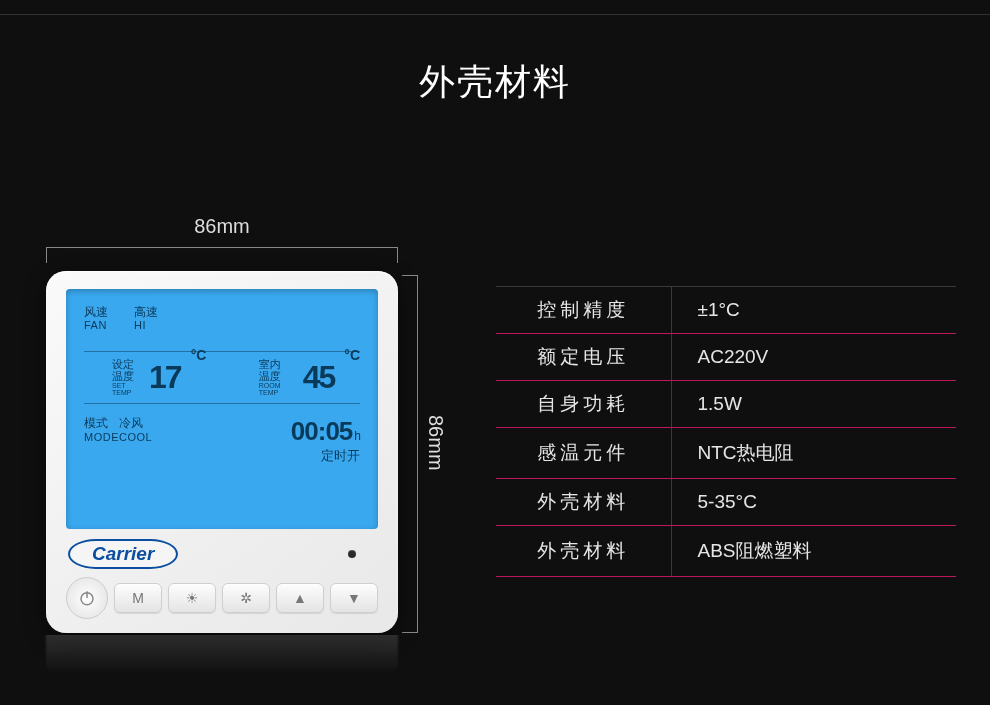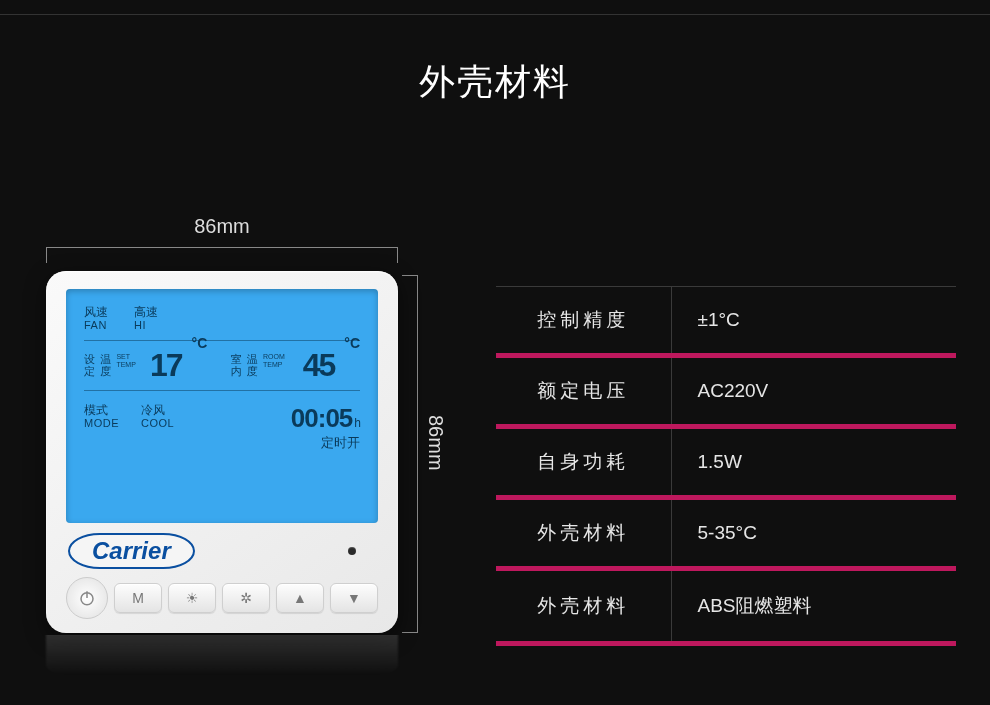--- a/index.html
+++ b/index.html
@@ -85,45 +85,45 @@
     flex: 1;
     background: #3aa8ef;
     border-radius: 4px;
     box-shadow: inset 0 2px 6px rgba(0,0,0,.25);
     color: #0a3a5a;
     padding: 16px 18px 12px 18px;
     display: flex;
     flex-direction: column;
     font-family: Arial, sans-serif;
   }
-  .lcd-row1 { display: flex; gap: 26px; font-size: 12px; line-height: 1.2; margin-bottom: 1px; }
+  .lcd-row1 { display: flex; gap: 26px; font-size: 12px; line-height: 1.2; margin-bottom: 12px; }
   .lcd-row1 .col { display:flex; flex-direction:column; align-items:flex-start; }
   .lcd-small-en { font-size: 11px; letter-spacing: .5px; }
   .lcd-divider { height: 1px; background: rgba(10,58,90,.5); margin: 6px 0; }
   .lcd-row2 { display: flex; align-items: center; gap: 8px; }
-  .lcd-vlabel { display:flex; flex-direction:row; font-size:11px; line-height:1.1; }
+  .lcd-vlabel { display:flex; flex-direction:column; font-size:11px; line-height:1.1;margin-left:28px; }
   .lcd-vlabel span:last-child { font-size: 7px; }
   .lcd-temp { font-family: "Arial Black", sans-serif; font-size: 32px; font-weight: 900; letter-spacing: -2px; position: relative; }
   .lcd-deg { font-size: 14px; position: relative; top: -22px; margin-left: 2px; font-weight: 700; }
   .lcd-row3 { display:flex; align-items:flex-start; justify-content:space-between; margin-top:6px; }
-  .lcd-mode { display:flex; gap:22px; font-size:12px; line-height:1.2; }
+  .lcd-mode { display:flex; font-size:12px; line-height:1.2; }
   .lcd-mode .col { display:flex; flex-direction:column; }
   .lcd-timer { font-family: "Arial Black", sans-serif; font-size: 26px; font-weight: 900; letter-spacing: -1px; text-align:right; }
   .lcd-timer small { font-size: 12px; font-weight: 400; margin-left:2px; }
   .lcd-timer-sub { font-size: 13px; text-align: right; }
 
   .brand-row { display:flex; align-items:center; justify-content:space-between; margin: 10px 2px 4px 2px; }
   .brand-badge {
     padding: 2px 22px;
     border: 2px solid #0a4fa0;
     border-radius: 50% / 100%;
     color: #0a4fa0;
     font-style: italic;
     font-weight: 700;
-    font-size: 24px;
+    font-size: 19px;
     background: #f5f5f5;
   }
   .led-dot { width: 8px; height: 8px; border-radius: 50%; background: #2a2a2a; margin-right: 20px; box-shadow: inset 0 1px 1px rgba(255,255,255,.2); }
 
   .btn-row { display:flex; gap:6px; align-items:center; margin-top:4px; }
   .btn {
     height: 30px;
     background: linear-gradient(#fdfdfd,#e4e4e4);
     border: 1px solid #cfcfcf;
     border-radius: 6px;
@@ -155,35 +155,35 @@
   .spec-table {
     position: absolute;
     top: 286px;
     left: 496px;
     width: 460px;
     border-collapse: collapse;
     font-size: 19px;
   }
   .spec-table td {
     border: 1px solid #3a3a3a;
-    padding: 22px 26px;
+    padding: 12px 26px;
     color: #e6e6e6;
   }
   .spec-table td:first-child {
     width: 175px;
     text-align: center;
     padding: 10px 8px;
     letter-spacing: 4px;
   }
   .spec-table td:last-child {
     text-align: left;
   }
   .spec-table tr:first-child td { border-top: 1px solid #3a3a3a; }
   .spec-table { border-top: none; }
-  .spec-table tr td { border-bottom: 5px solid #be185d; }
+  .spec-table tr td { border-bottom: 1px solid #be185d; }
   .spec-table { border-left: none; }
   .spec-table td:first-child { border-left: none; }
   .spec-table td:last-child { border-right: none; }
 </style>
 </head>
 <body>
 
 <div class="top-divider"></div>
 <h1 class="page-title">外壳材料</h1>
 
@@ -275,20 +275,24 @@
       </tr>
       <tr>
         <td>额定电压</td>
         <td>AC220V</td>
       </tr>
       <tr>
         <td>自身功耗</td>
         <td>1.5W</td>
       </tr>
       <tr>
+        <td>感温元件</td>
+        <td>NTC热电阻</td>
+      </tr>
+      <tr>
         <td>外壳材料</td>
         <td>5-35°C</td>
       </tr>
       <tr>
         <td>外壳材料</td>
         <td>ABS阻燃塑料</td>
       </tr>
     </tbody>
 </table>
 

